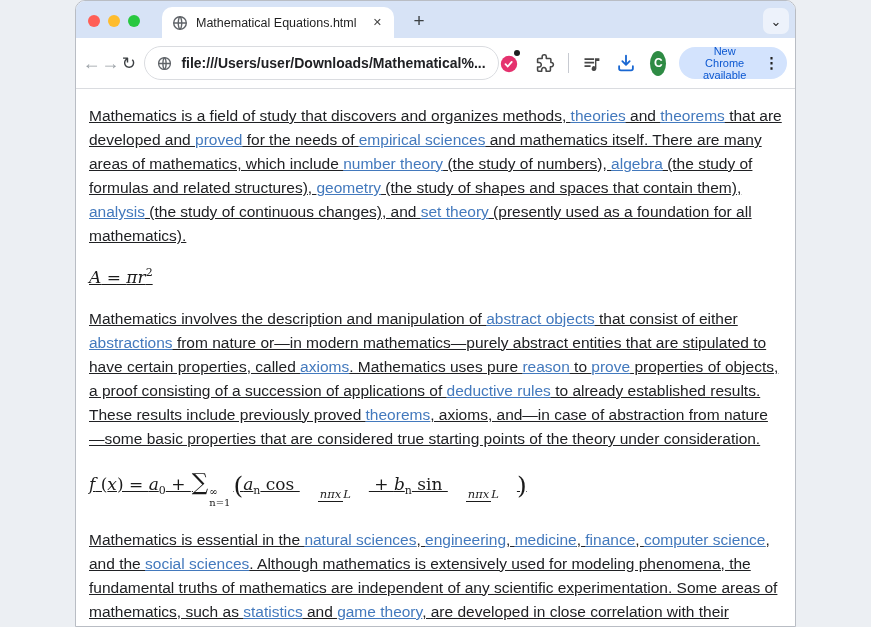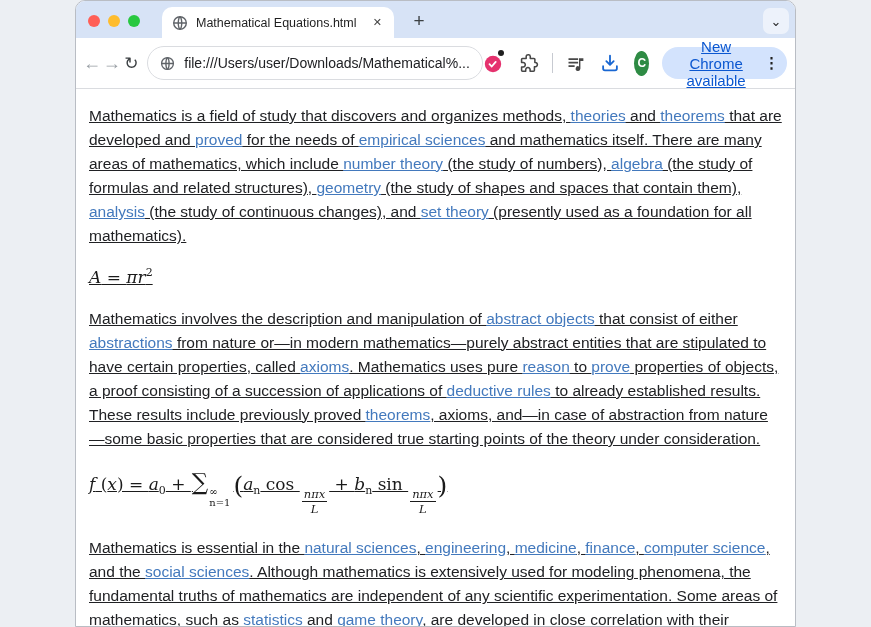--- a/index.html
+++ b/index.html
@@ -43,37 +43,37 @@
   }
   .navbtn {
     width:34px; height:34px; border:none; background:none; border-radius:50%;
     font-size:18px; line-height:1; cursor:pointer;
   }
   .navbtn.dim { color:#9aa0a6; }
   .navbtn.dark { color:#3c4043; font-size:17px; }
   .omnibox {
     width:366px; height:34px; margin-left:6px; border:1px solid #dadce0;
     border-radius:17px; display:flex; align-items:center; gap:9px;
-    padding:0 12px; background:#fff; cursor:text;
+    padding:0 12px; background:#fff; cursor:text;font-weight:bold;
   }
   .omnibox .url { font-size:14px; color:#202124; white-space:nowrap; overflow:hidden; }
   .tb-right { margin-left:auto; display:flex; align-items:center; gap:13px; }
   .icon-btn { position:relative; width:24px; height:24px; display:flex; align-items:center; justify-content:center; cursor:pointer; }
   .notif { position:absolute; top:-1px; right:0; width:6px; height:6px; border-radius:50%; background:#1f1f1f; }
   .sep { width:1px; height:20px; background:#c7cad1; }
   .avatar {
     width:25px; height:25px; border-radius:50%; background:var(--avatar-green,#2e8b44);
     color:#fff; font-size:12px; font-weight:bold; display:flex; align-items:center;
     justify-content:center; cursor:pointer;
   }
   .update-pill {
     height:32px; background:var(--pill-bg,#d3e3fd); border:none; border-radius:16px;
     display:flex; align-items:center; gap:8px; padding:0 8px 0 14px; cursor:pointer;
   }
-  .update-pill .label { font-size:15px; color:var(--accent-blue,#0b57d0);text-decoration:underline; }
+  .update-pill .label { font-size:11px; color:var(--accent-blue,#0b57d0); }
   .update-pill .kebab { font-size:15px; color:#1f1f1f; letter-spacing:0; font-weight:bold; }
   
   .content { padding:15px 13px 0 13px; color:var(--text,#202124); }
   .content p {
     font-size:15.5px; line-height:24px; margin-bottom:16px;text-decoration:underline;
   }
   .content a.wikilink { color:var(--link,#4379bd); text-decoration:underline; cursor:pointer; }
   .math {
     font-family:"DejaVu Serif", serif; font-size:17px; margin:18px 0 20px 0;
     white-space:pre; color:#1b1b1b;text-decoration:underline;
@@ -81,22 +81,22 @@
   .math .mi { font-style:italic; }
   .math .mo { font-style:normal; }
   .math sup { font-size:11px; }
   .math sub { font-size:11px; }
   .math .sum { font-size:23px; font-style:normal; margin-left:1px; }
   .math .limits {
     display:inline-flex; flex-direction:column; align-items:flex-start;
     font-size:10px; line-height:1.1; vertical-align:-5px; margin:0 3px 0 1px;
   }
   .math .frac {
-    display:inline-flex; flex-direction:column; align-items:center;
-    font-size:11.5px; line-height:1.25; vertical-align:-8px; font-style:italic; margin:0 2px;
+    display:inline-flex; flex-direction:row; align-items:center;
+    font-size:11.5px; line-height:1.25; vertical-align:-8px; font-style:italic; margin:0 18px;
   }
   .math .frac .num { border-bottom:1px solid #1b1b1b; padding:0 2px; }
   .math .bigp { font-size:25px; vertical-align:-4px; font-style:normal; }
   svg { display:block; }
 </style>
 </head>
 <body>
 
 <div class="window">
 

